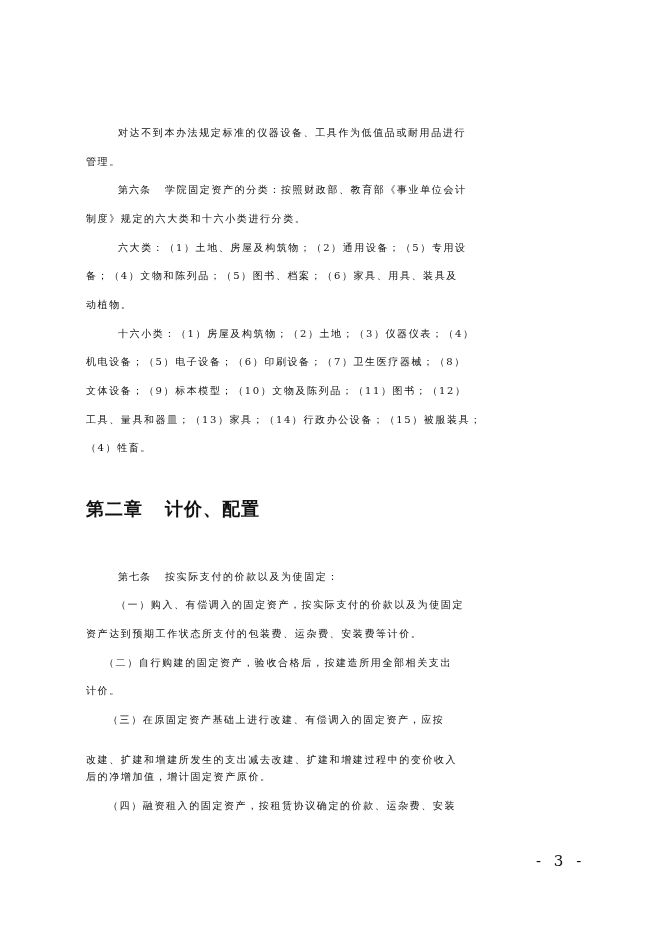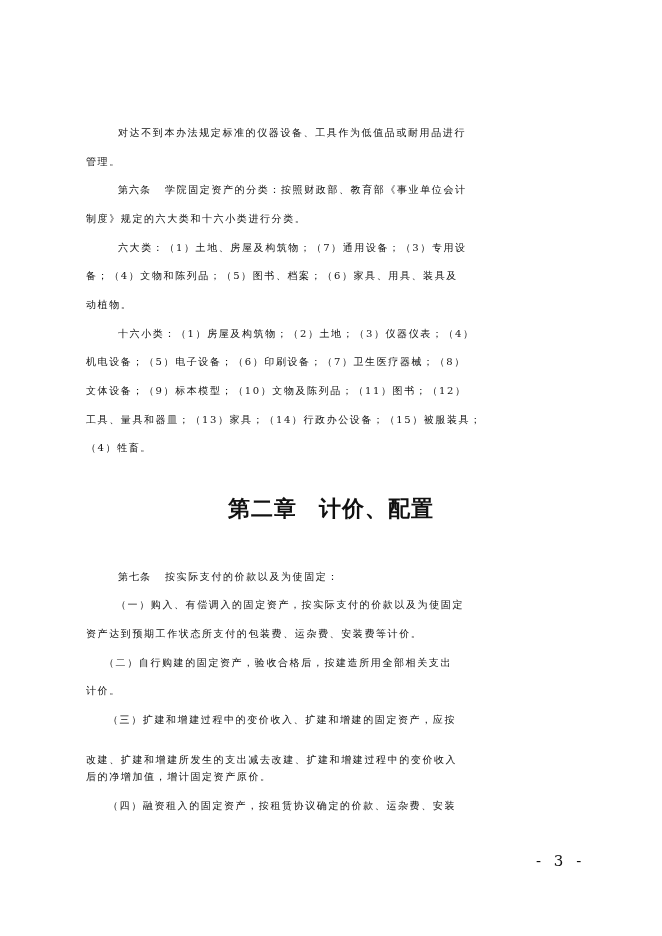--- a/index.html
+++ b/index.html
@@ -3,58 +3,58 @@
 <meta charset="utf-8">
 <style>
   html, body { margin: 0; padding: 0; background: #ffffff; }
   body { width: 662px; height: 936px; position: relative; overflow: hidden;
          font-family: "DejaVu Serif", "Liberation Serif", serif; color: #111; }
   .page { position: absolute; left: 86px; top: 0; width: 490px; }
   .line { position: absolute; left: 0; height: 28px; font-size: 10px; line-height: 28px;
           white-space: nowrap; letter-spacing: 1.6px; }
   .indent { left: 32px; }
   .b { font-family: "DejaVu Sans", "Liberation Sans", sans-serif; font-weight: normal; letter-spacing: 1px; }
-  .chapter { position: absolute; left: 0; width: 490px; text-align: center; top: 494px;
+  .chapter { position: absolute; left: 0; width: 490px; top: 494px;
              font-family: "DejaVu Sans", "Liberation Sans", sans-serif; font-weight: bold;
-             font-size: 22px; line-height: 30px; letter-spacing: 1px; }
+             font-size: 18px; line-height: 30px; letter-spacing: 1px; }
   .chapter .gap { display: inline-block; width: 22px; }
   .pagenum { position: absolute; left: 536px; top: 852px; font-size: 15px; letter-spacing: 4px;
              font-family: "DejaVu Serif", "Liberation Serif", serif; }
   .sp { display: inline-block; width: 14px; }
 </style>
 </head>
 <body>
 
 <div class="page">
   <div class="line indent" style="top:119px">对达不到本办法规定标准的仪器设备、工具作为低值品或耐用品进行</div>
   <div class="line" style="top:148px">管理。</div>
 
   <div class="line indent" style="top:176px"><span class="b">第六条</span><span class="sp"></span><span>学院固定资产的分类：按照财政部、教育部《事业单位会计</span></div>
   <div class="line" style="top:205px">制度》规定的六大类和十六小类进行分类。</div>
 
-  <div class="line indent" style="top:234px">六大类：（1）土地、房屋及构筑物；（7）通用设备；（3）专用设</div>
+  <div class="line indent" style="top:234px">六大类：（1）土地、房屋及构筑物；（2）通用设备；（5）专用设</div>
   <div class="line" style="top:262px">备；（4）文物和陈列品；（5）图书、档案；（6）家具、用具、装具及</div>
   <div class="line" style="top:291px">动植物。</div>
 
   <div class="line indent" style="top:320px">十六小类：（1）房屋及构筑物；（2）土地；（3）仪器仪表；（4）</div>
   <div class="line" style="top:348px">机电设备；（5）电子设备；（6）印刷设备；（7）卫生医疗器械；（8）</div>
   <div class="line" style="top:377px">文体设备；（9）标本模型；（10）文物及陈列品；（11）图书；（12）</div>
   <div class="line" style="top:406px">工具、量具和器皿；（13）家具；（14）行政办公设备；（15）被服装具；</div>
   <div class="line" style="top:434px">（4）牲畜。</div>
 
   <div class="chapter"><span>第二章</span><span class="gap"></span><span>计价、配置</span></div>
 
   <div class="line indent" style="top:563px"><span class="b">第七条</span><span class="sp"></span><span>按实际支付的价款以及为使固定：</span></div>
 
   <div class="line" style="top:591px; left:30px">（一）购入、有偿调入的固定资产，按实际支付的价款以及为使固定</div>
   <div class="line" style="top:620px">资产达到预期工作状态所支付的包装费、运杂费、安装费等计价。</div>
 
   <div class="line" style="top:649px; left:18px">（二）自行购建的固定资产，验收合格后，按建造所用全部相关支出</div>
   <div class="line" style="top:677px">计价。</div>
 
-  <div class="line" style="top:706px; left:22px">（三）扩建和增建过程中的变价收入、扩建和增建的固定资产，应按</div>
+  <div class="line" style="top:706px; left:22px">（三）在原固定资产基础上进行改建、有偿调入的固定资产，应按</div>
   <div class="line" style="top:746px">改建、扩建和增建所发生的支出减去改建、扩建和增建过程中的变价收入</div>
   <div class="line" style="top:763px">后的净增加值，增计固定资产原价。</div>
 
   <div class="line" style="top:792px; left:22px">（四）融资租入的固定资产，按租赁协议确定的价款、运杂费、安装</div>
 </div>
 
 <div class="pagenum">- 3 -</div>
 
 </body></html>

